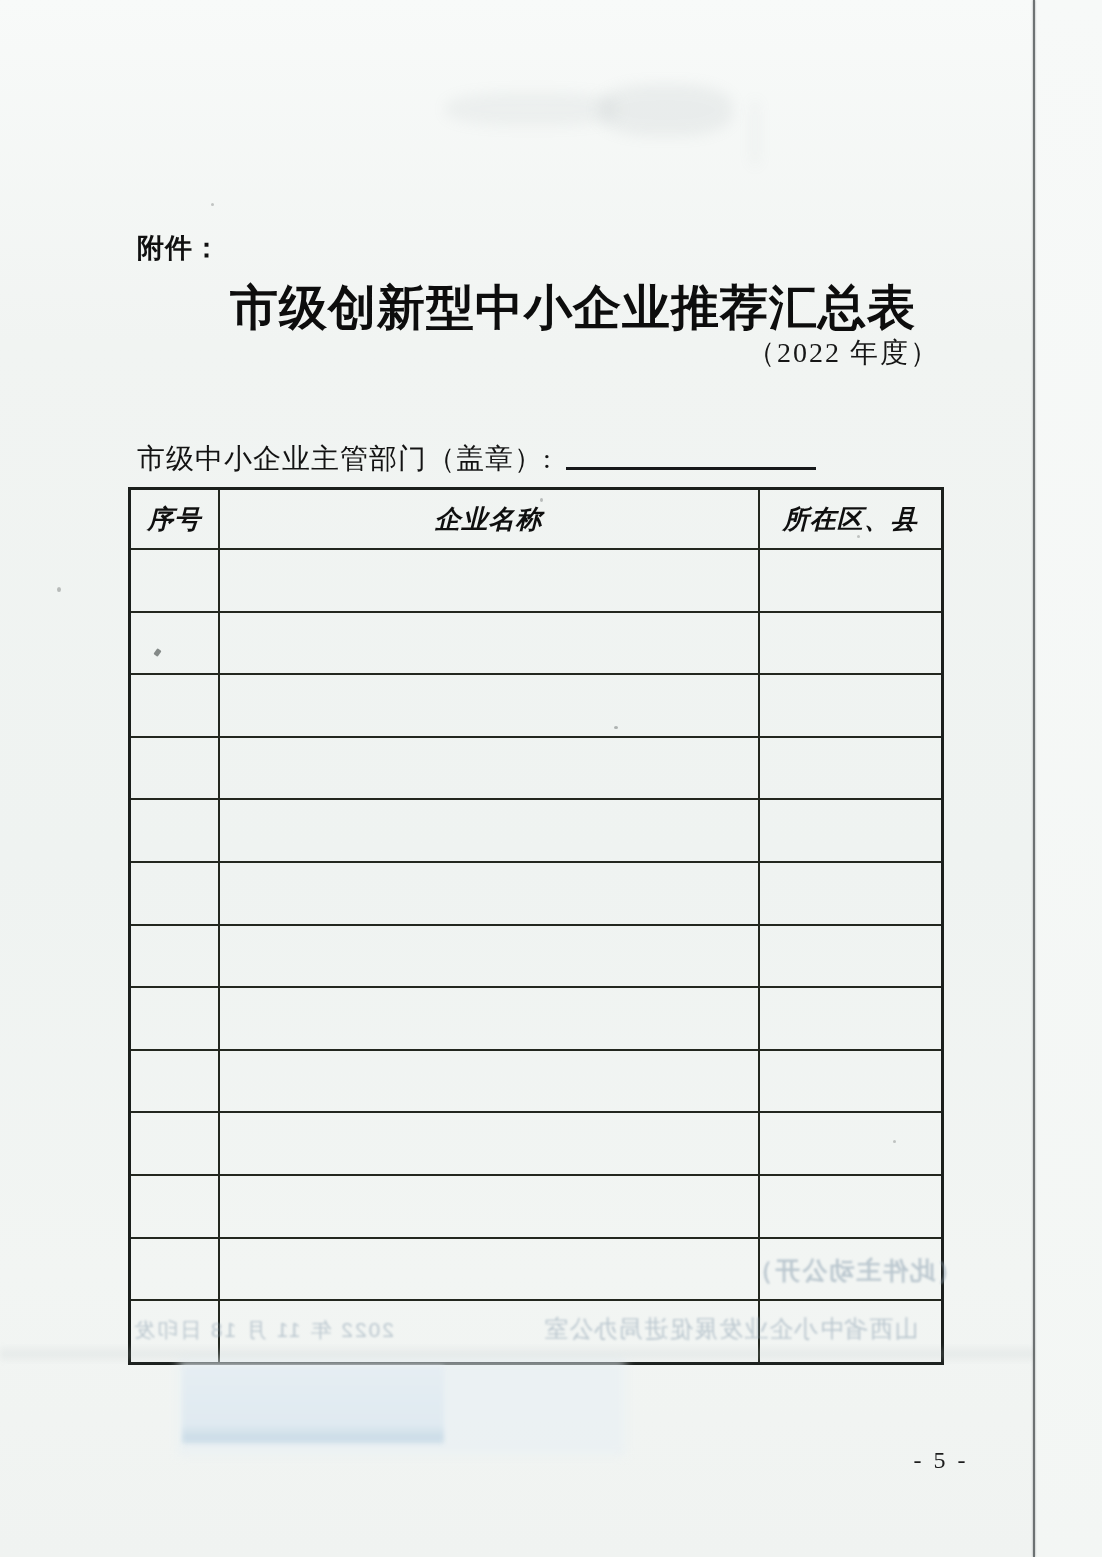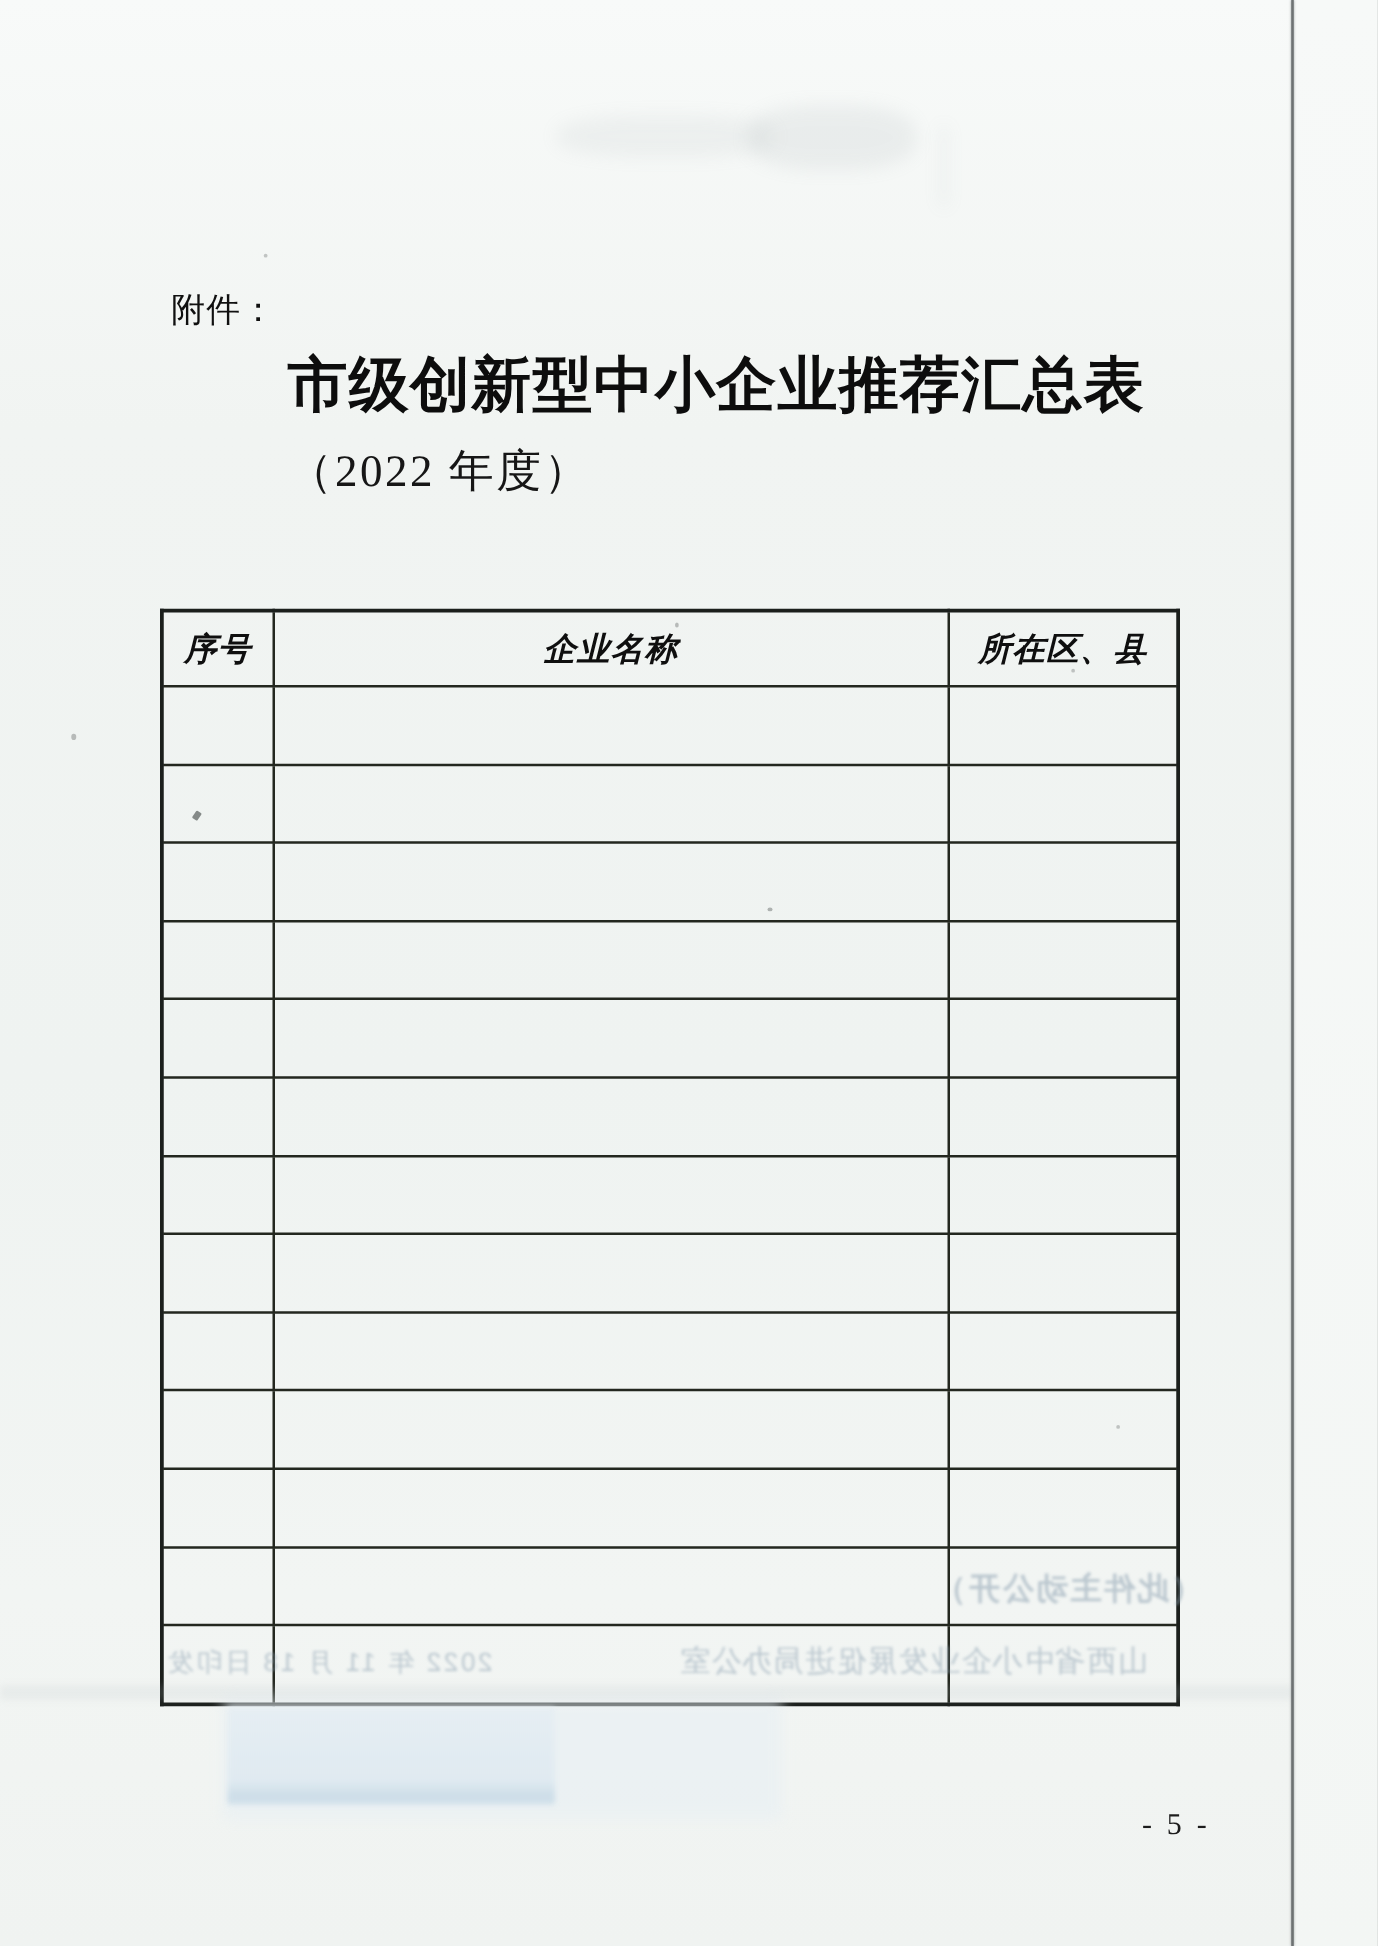--- a/index.html
+++ b/index.html
@@ -18,30 +18,30 @@
     background:#565b5c;opacity:.85;box-shadow:0 0 2px #7a7f80;
   }
   .right-strip{
     position:absolute;top:0;left:1035px;width:67px;height:1557px;
     background:linear-gradient(180deg,#f7f9f8,#f3f6f4);
   }
   
   .attachment{
     position:absolute;left:137px;top:230px;
     font-family:"Liberation Sans","DejaVu Sans",sans-serif;
-    font-weight:400;font-size:27px;letter-spacing:1px;color:#101010;
+    font-weight:700;font-size:27px;letter-spacing:1px;color:#101010;
   }
   .title{
     position:absolute;left:230px;top:276px;width:710px;
     text-align:left;font-weight:700;font-size:48px;letter-spacing:1px;
     color:#0d0d0d;
   }
   .subtitle{
     position:absolute;left:230px;top:334px;width:710px;
-    text-align:left;font-size:36px;letter-spacing:2px;color:#161616;margin-top:19px;
+    text-align:right;font-size:28px;letter-spacing:2px;color:#161616;
   }
   .seal-line{
     position:absolute;left:137px;top:440px;font-size:28px;letter-spacing:1px;color:#131313;
     white-space:nowrap;
   }
   .seal-underline{
     display:inline-block;width:250px;height:0;
     border-bottom:3px solid #16181a;
     margin-left:14px;vertical-align:-2px;
   }
@@ -113,20 +113,23 @@
 <div class="page">
 
   <div class="ghost-smudge smudge-a"></div>
   <div class="ghost-smudge smudge-b"></div>
   <div class="ghost-smudge smudge-c"></div>
 
   <div class="attachment">附件：</div>
   <div class="title">市级创新型中小企业推荐汇总表</div>
   <div class="subtitle">（2022 年度）</div>
 
+  <div class="seal-line">
+    <span>市级中小企业主管部门（盖章）:</span><span class="seal-underline"></span>
+  </div>
 
   <table class="main">
     <colgroup>
       <col style="width:89px">
         <col style="width:540px">
         <col style="width:184px">
     </colgroup>
     <thead>
       <tr>
         <th>序号</th>

